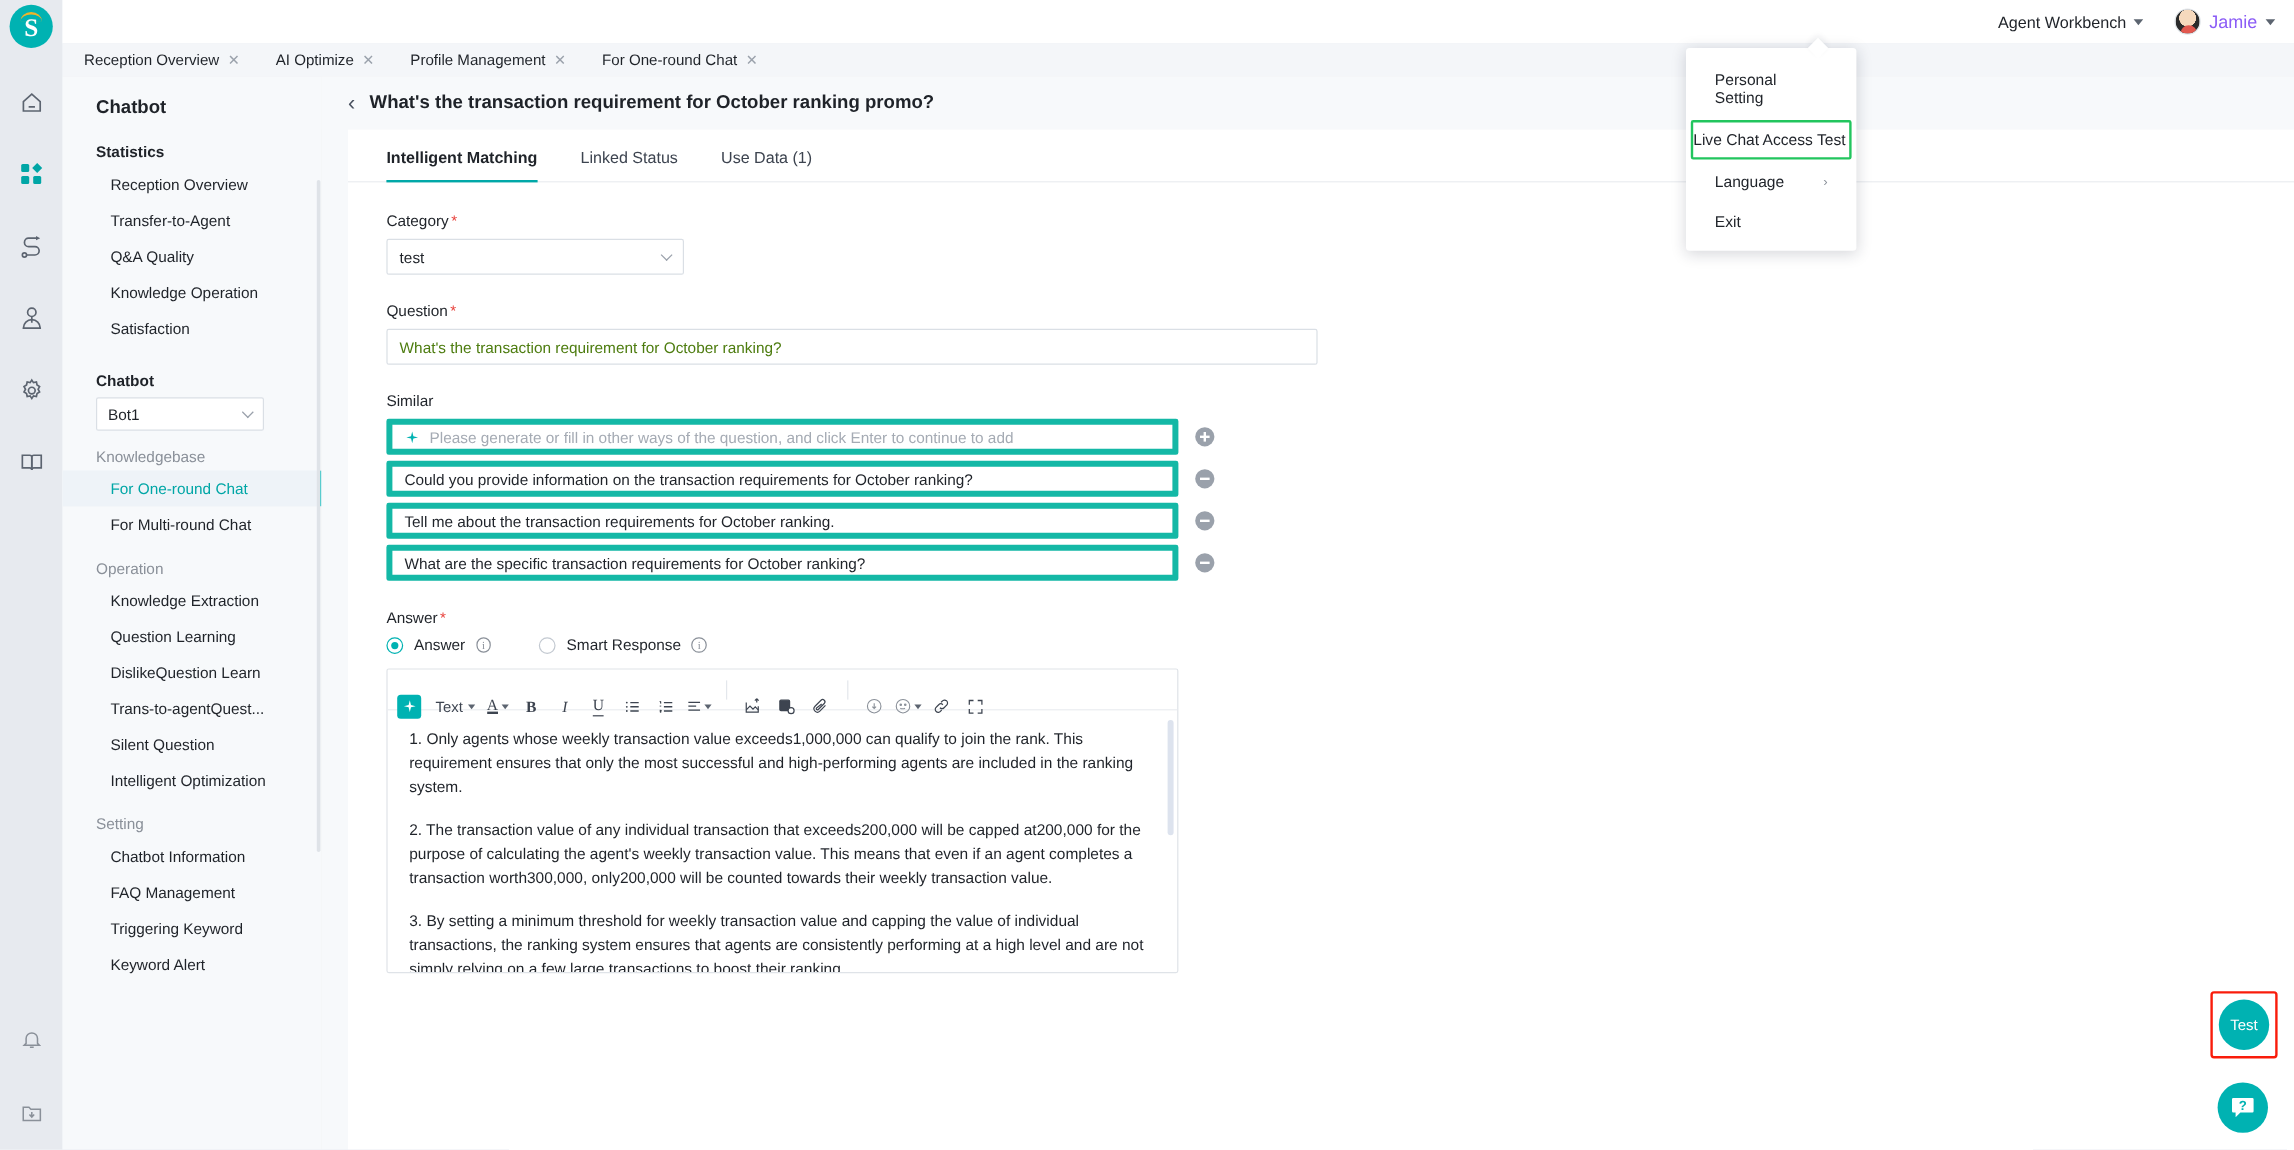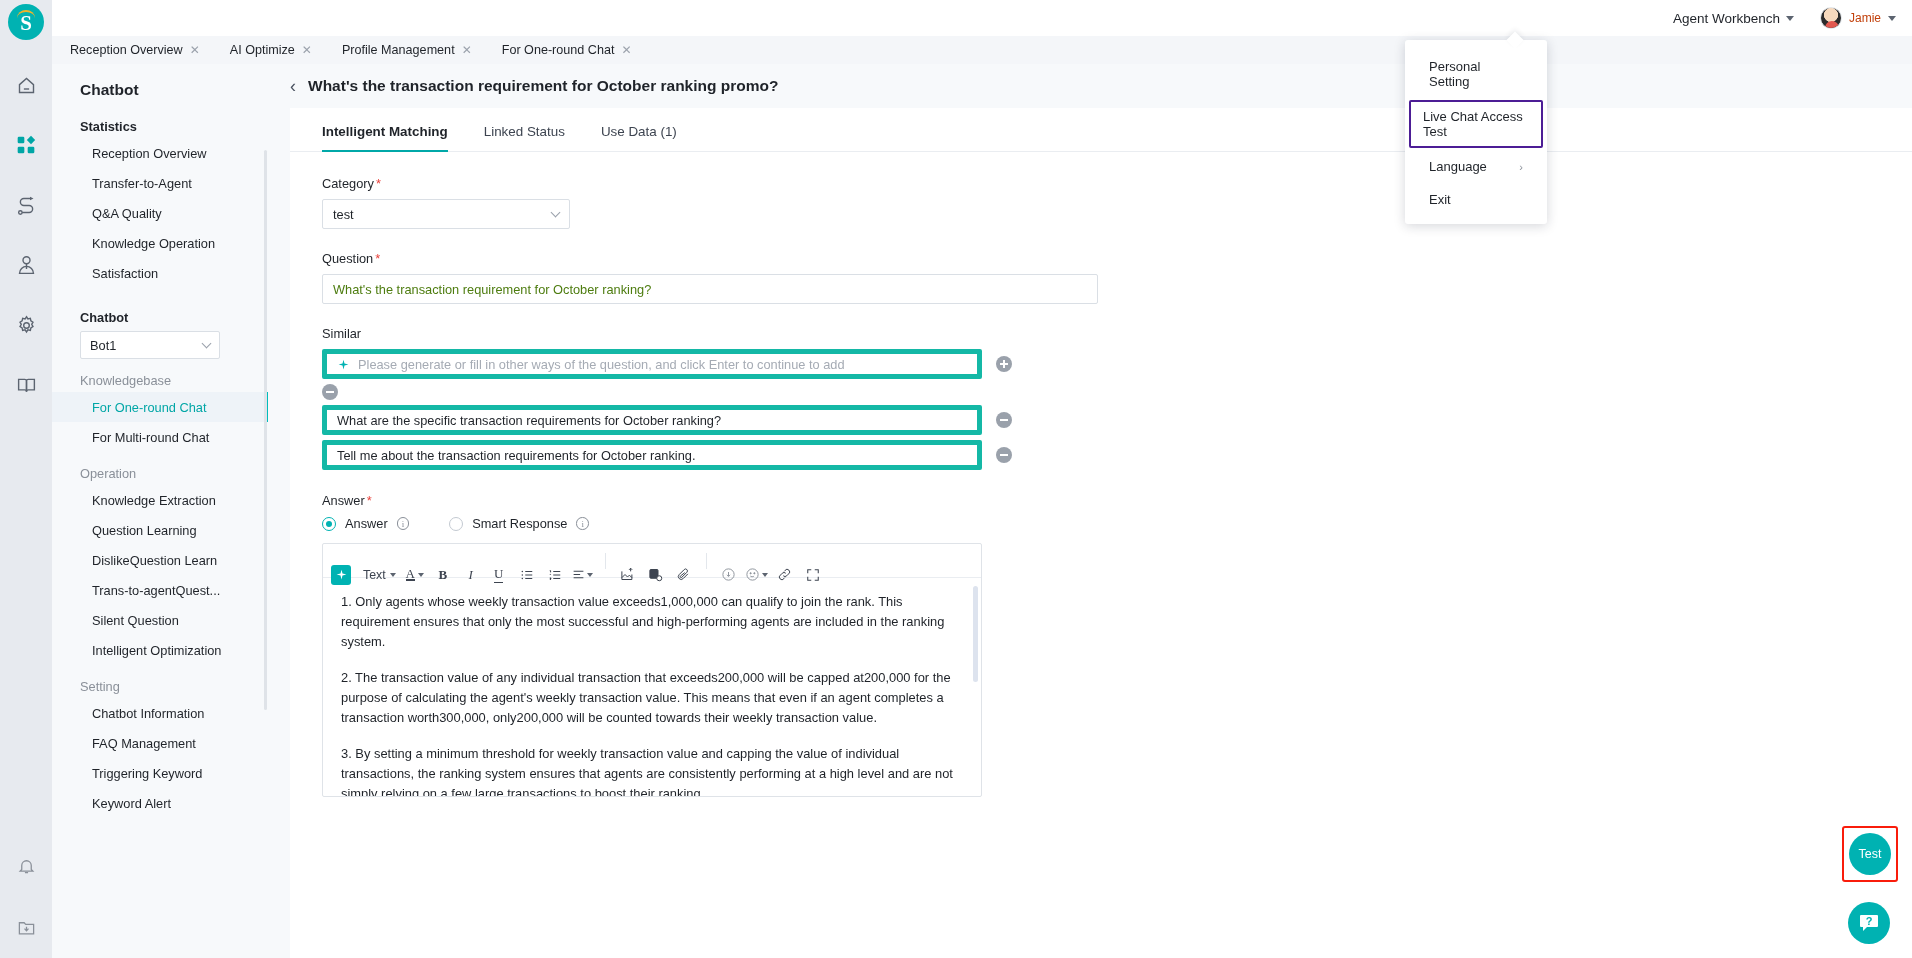--- a/index.html
+++ b/index.html
@@ -51,21 +51,21 @@
   .workbench { font-size: 13.5px; color: #1f2329; display: flex; align-items: center; gap: 6px; cursor: pointer; }
   .caret-dn { width: 0; height: 0; border-left: 4px solid transparent; border-right: 4px solid transparent; border-top: 5px solid #5c6470; }
   .user { display: flex; align-items: center; gap: 7px; cursor: pointer; }
   .avatar {
     width: 22px; height: 22px; border-radius: 50%;
     background: radial-gradient(circle at 50% 35%, #f6d9bd 0 42%, #2b2b2b 44% 100%);
     position: relative; overflow: hidden; border: 1px solid #e2e6ea;
   }
   .avatar::after { content:""; position:absolute; bottom:0; left:4px; width:14px; height:7px;
     background:#e2584f; border-radius: 7px 7px 0 0; }
-  .uname { font-size: 12px; color: #c2410c; }
+  .uname { font-size: 15px; color: #8b5cf6; }
 
   
   .tabstrip {
     position: absolute; left: 52px; top: 36px; right: 0; height: 28px;
     background: #f4f6f9; display: flex; align-items: center; padding-left: 18px;
   }
   .ptab { display: flex; align-items: center; gap: 7px; padding: 0 16px 0 0; margin-right: 14px;
      font-size: 12.6px; color: #1f2329; cursor: pointer; white-space: nowrap; }
   .xmark { color: #9aa1ab; font-size: 12px; line-height: 1; }
 
@@ -166,21 +166,21 @@
     position: absolute; left: 1405px; top: 40px; width: 142px; background: #fff;
     border-radius: 3px; box-shadow: 0 2px 12px rgba(20,30,50,.18); padding: 10px 0 8px;
     z-index: 30;
   }
   .menu::before {
     content:""; position:absolute; top:-6px; left: 104px; width:12px; height:12px;
     background:#fff; transform: rotate(45deg); box-shadow: -2px -2px 5px rgba(20,30,50,.07);
   }
   .mitem { font-size: 13px; color: #1f2329; padding: 9px 24px; cursor: pointer;
      display:flex; align-items:center; justify-content: space-between; }
-  .mitem.hl { border: 2px solid #4c1d95; border-radius: 2px; margin: 2px 4px; padding: 7px 12px; }
+  .mitem.hl { border: 2px solid #22c55e; border-radius: 2px; margin: 2px 4px; padding: 7px 0; }
   .mchev { color:#8a9099; font-size: 11px; }
 
   
   .fab-wrap { position: absolute; right: 14px; bottom: 76px; z-index: 20; }
   .fab-box { border: 2px solid #f91c0b; border-radius: 3px; padding: 5px; background:#fff; }
   .fab {
     width: 42px; height: 42px; border-radius: 50%; background: #00b2b2;
     display:flex; align-items:center; justify-content:center; color:#fff; font-size:12.5px; cursor:pointer;
   }
   .help {
@@ -372,35 +372,38 @@
             <span class="ph">Please generate or fill in other ways of the question, and click Enter to continue to add</span>
           </div>
           <div class="circ-btn">
             <span class="bar"></span>
               <span class="bar v"></span>
           </div>
         </div>
 
         <div id="sim-items">
             <div class="sim-row">
+              <div class="sim-input">
+                <span>Could you provide information on the transaction requirements for October ranking?</span>
+              </div>
+              <div class="circ-btn">
+                <span class="bar"></span>
+              </div>
+            </div>
+            <div class="sim-row">
+              <div class="sim-input">
+                <span>Tell me about the transaction requirements for October ranking.</span>
+              </div>
               <div class="circ-btn">
                 <span class="bar"></span>
               </div>
             </div>
             <div class="sim-row">
               <div class="sim-input">
                 <span>What are the specific transaction requirements for October ranking?</span>
-              </div>
-              <div class="circ-btn">
-                <span class="bar"></span>
-              </div>
-            </div>
-            <div class="sim-row">
-              <div class="sim-input">
-                <span>Tell me about the transaction requirements for October ranking.</span>
               </div>
               <div class="circ-btn">
                 <span class="bar"></span>
               </div>
             </div>
           </div>
 
         <div style="height:18px"></div>
 
         <div class="flabel">

